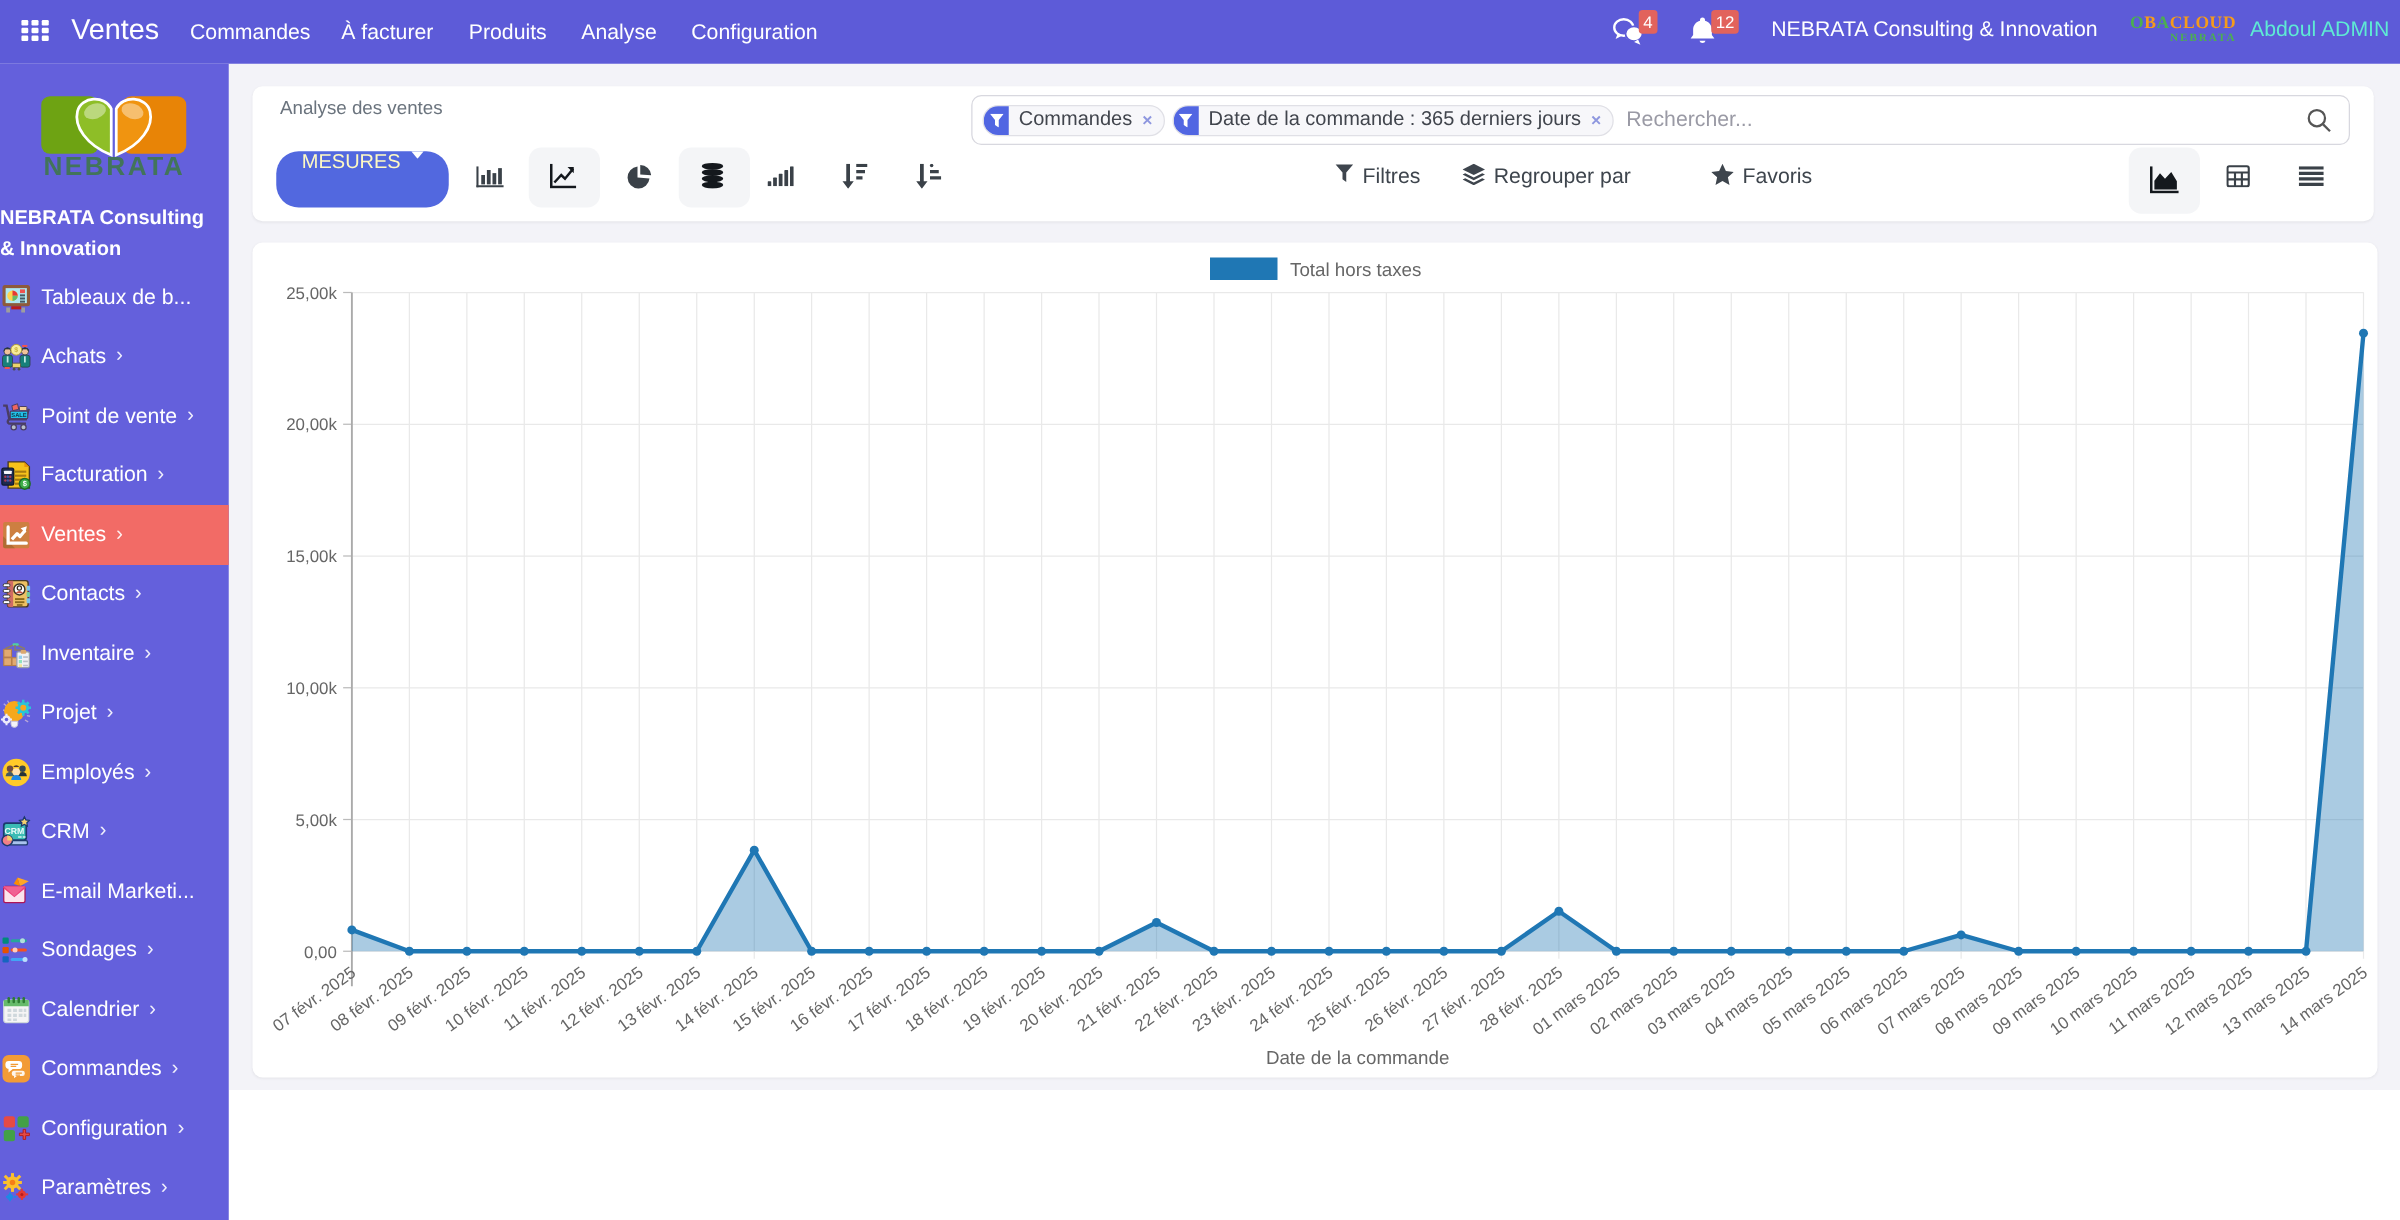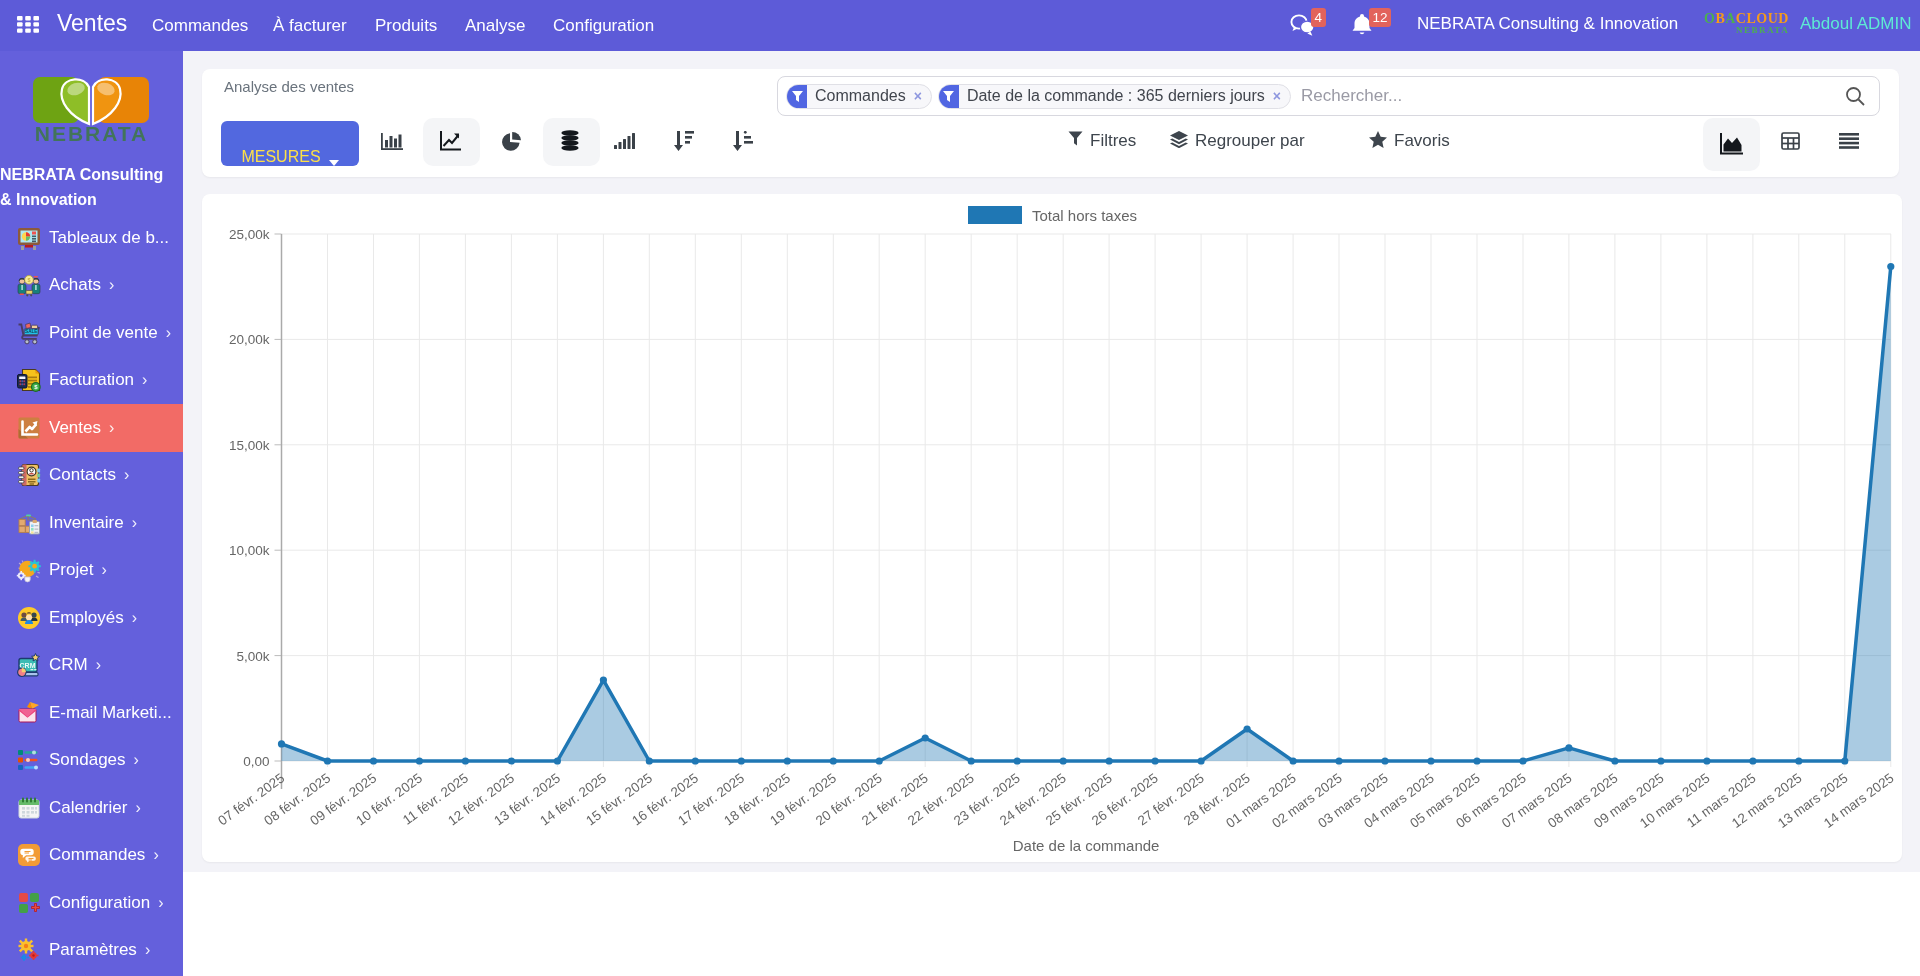--- a/index.html
+++ b/index.html
@@ -7,32 +7,32 @@
 .sidebar{position:absolute;left:0;top:51px;width:183px;height:925px;background:#6460dc;z-index:4}
 .mainbg{position:absolute;left:183px;top:51px;width:1737px;height:821px;background:#f3f3f8}
 .brand{position:absolute;left:57px;top:10px;color:#fff;font-size:23px}
 .tmenu{position:absolute;top:0;height:51px;display:flex;align-items:center;color:#fff;font-size:17px}
 .appgrid{position:absolute;left:17px;top:16px}
 .badge{position:absolute;background:#e2635c;color:#fff;font-size:13.5px;border-radius:3px;padding:1px 3.5px;line-height:17px}
 .card{position:absolute;background:#fff;border-radius:8px;box-shadow:0 1px 2px rgba(0,0,0,0.05)}
 .ctrl{left:202px;top:69px;width:1697px;height:108px}
 .chartcard{left:202px;top:194px;width:1700px;height:668px}
 .title{position:absolute;left:224px;top:78px;font-size:15px;color:#6a737d}
-.mesures{position:absolute;left:221px;top:121px;width:138px;height:45px;background:#5268df;border-radius:6px;color:#fde047;font-size:16px;display:flex;align-items:flex-end;justify-content:center;gap:8px}
+.mesures{position:absolute;left:221px;top:121px;width:138px;height:45px;background:#5268df;border-radius:18px;color:#fef9c3;font-size:16px;display:flex;align-items:flex-start;justify-content:center;gap:8px}
 .ibox{position:absolute;width:57px;height:48px;background:#f4f5f7;border-radius:10px;top:118px}
 .cicon{position:absolute;top:130px;color:#3a4148}
 .searchbox{position:absolute;left:777px;top:76px;width:1103px;height:40px;background:#fff;border:1px solid #d8d8df;border-radius:8px;display:flex;align-items:center;padding-left:8px}
 .chip{display:flex;align-items:center;height:25px;border:1px solid #e0e0e6;background:#f7f7fa;border-radius:13px;overflow:hidden;margin-right:6px}
 .chipsq{width:20px;height:25px;background:#5166e2;display:flex;align-items:center;justify-content:center}
 .chiptext{padding:0 8px;font-size:16px;color:#41454d}
 .chipx{color:#8e97df;font-size:14px;padding-right:9px;font-weight:bold}
 .rech{color:#9a9aa5;font-size:17px;margin-left:4px}
 .mag{position:absolute;right:14px;top:9px}
 .fbtn{position:absolute;top:131px;font-size:17px;color:#3e454d;display:flex;gap:7px}
-.mitem{display:flex;align-items:center;height:47.5px;padding-left:16px;color:#fff;font-size:17px}
+.mitem{display:flex;align-items:center;height:47.5px;padding-left:0;color:#fff;font-size:17px}
 .mitem.active{background:#f26b66}
 .mico{width:26px;height:26px;margin-right:7px;display:flex;align-items:center;flex:none}
 .mlab{white-space:nowrap}
 .chev{margin-left:8px;font-size:16px;opacity:0.9}
 .slogo{position:absolute;left:32px;top:23px;width:118px}
 .sname{position:absolute;left:0;top:111px;width:183px;text-align:left;color:#fff;font-weight:bold;font-size:16px;line-height:25px}.ngreen{position:absolute;left:0;top:71px;width:183px;text-align:center;color:#3a7a3a;font-weight:bold;font-size:21px;letter-spacing:2px;opacity:0.8}
 .smenu{position:absolute;left:0;top:163px;width:183px}
 </style></head>
 <body>
 <div class="mainbg"></div>

